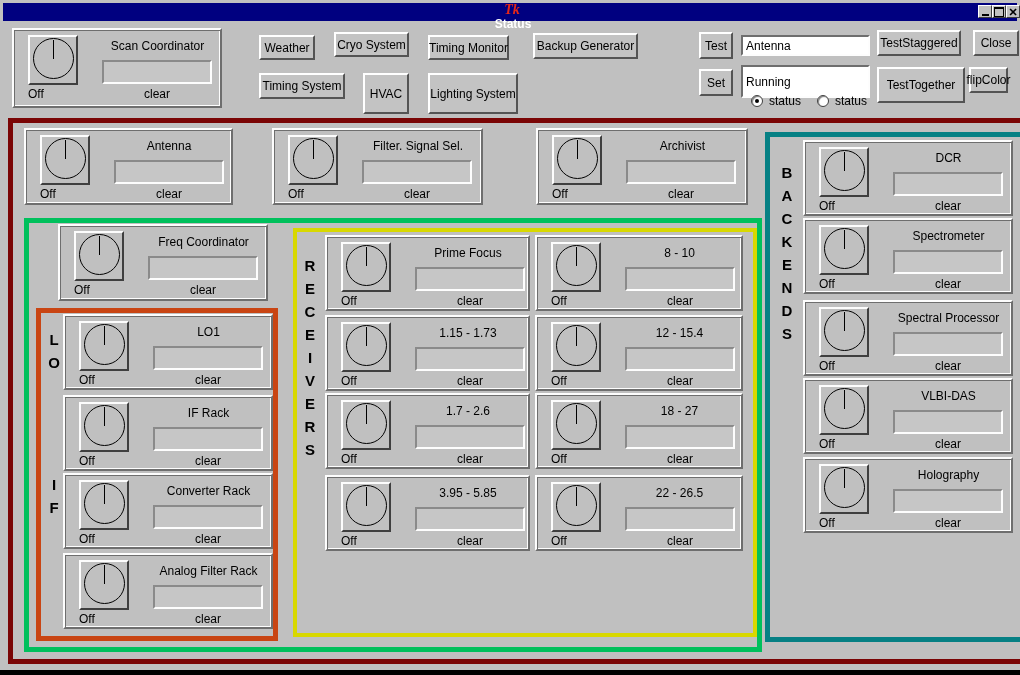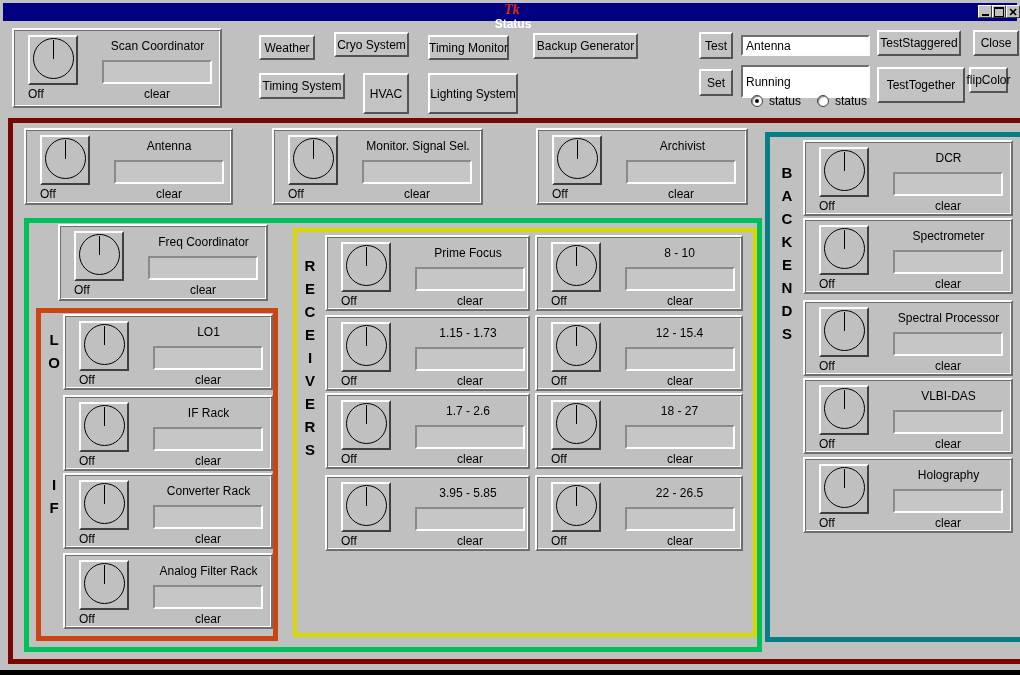--- a/index.html
+++ b/index.html
@@ -138,21 +138,21 @@
   </div>
 </div>
   <div class="device" style="left:259px;top:5px;width:211px;height:77px">
   <div class="frame">
     <div class="dial">
       <div class="circle">
             <div class="needle"></div>
           </div>
     </div>
     <div class="off">Off</div>
-    <div class="dev-name">Monitor. Signal Sel.</div>
+    <div class="dev-name">Filter. Signal Sel.</div>
     <div class="value val-slot"><span></span></div>
     <div class="clear">clear</div>
   </div>
 </div>
   <div class="device" style="left:523px;top:5px;width:212px;height:77px">
   <div class="frame">
     <div class="dial">
       <div class="circle">
             <div class="needle"></div>
           </div>

